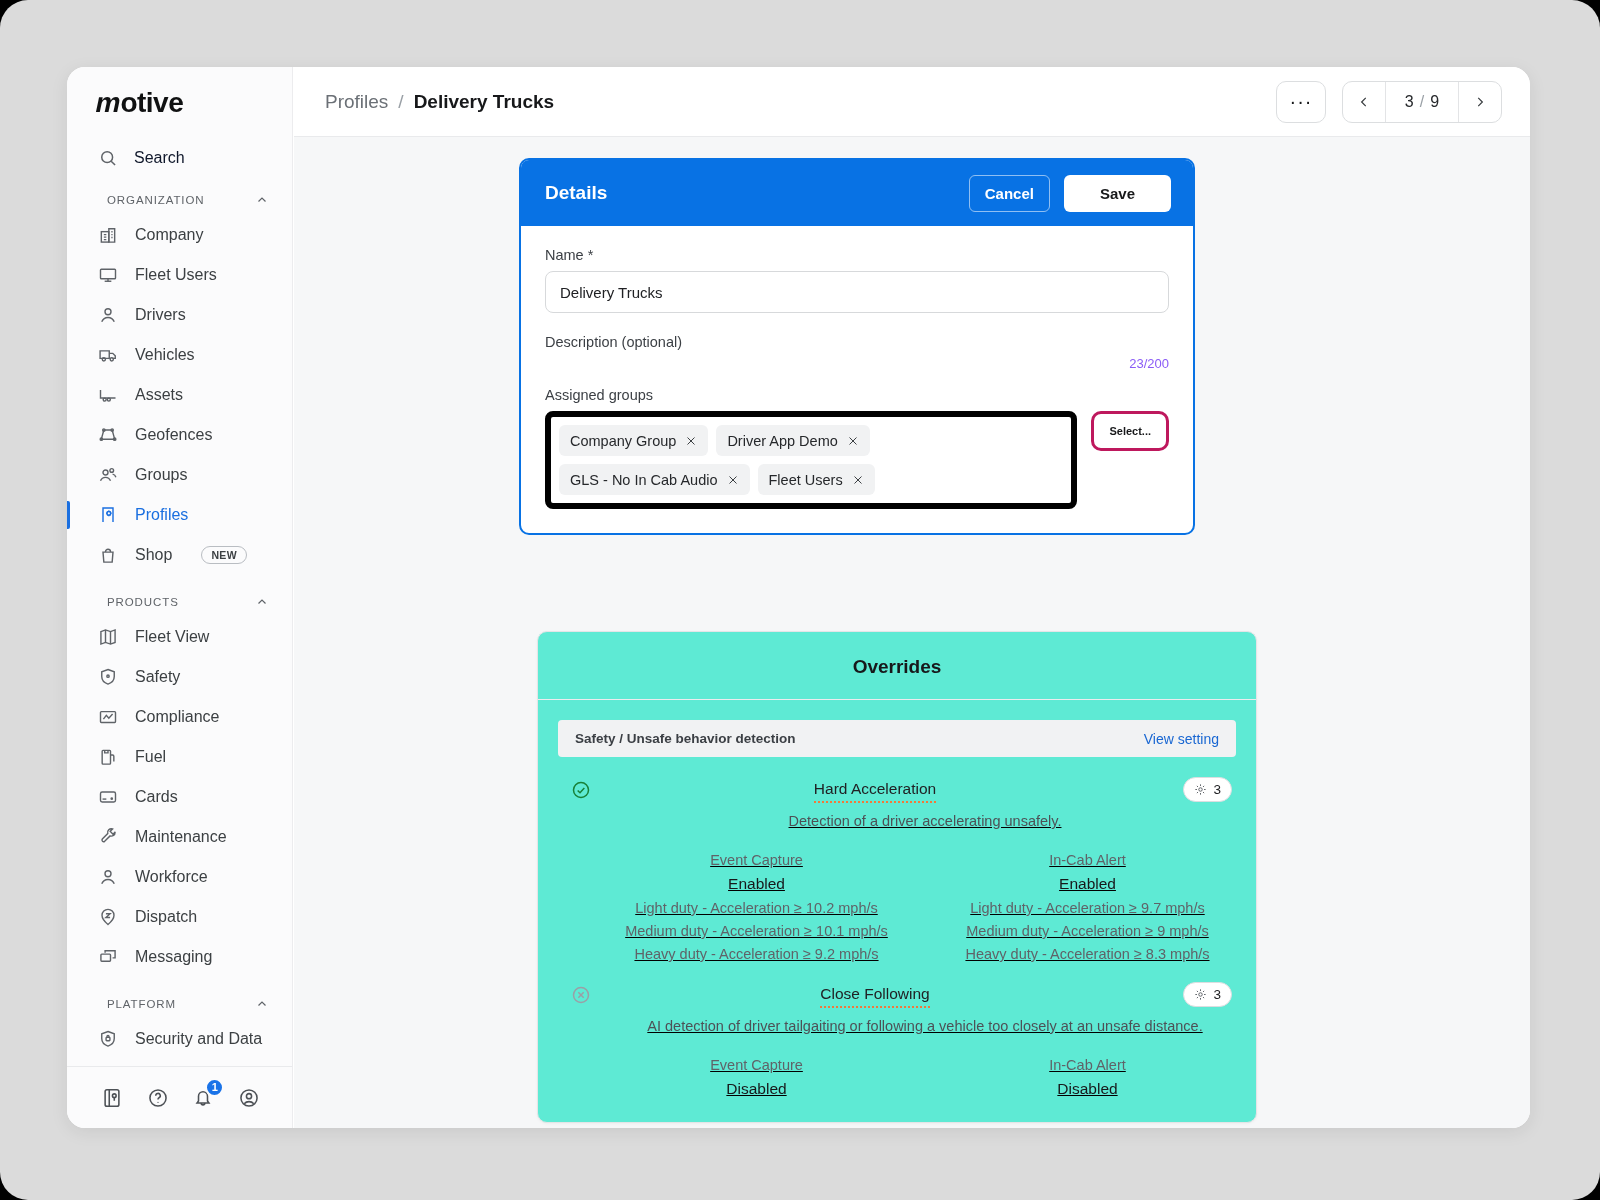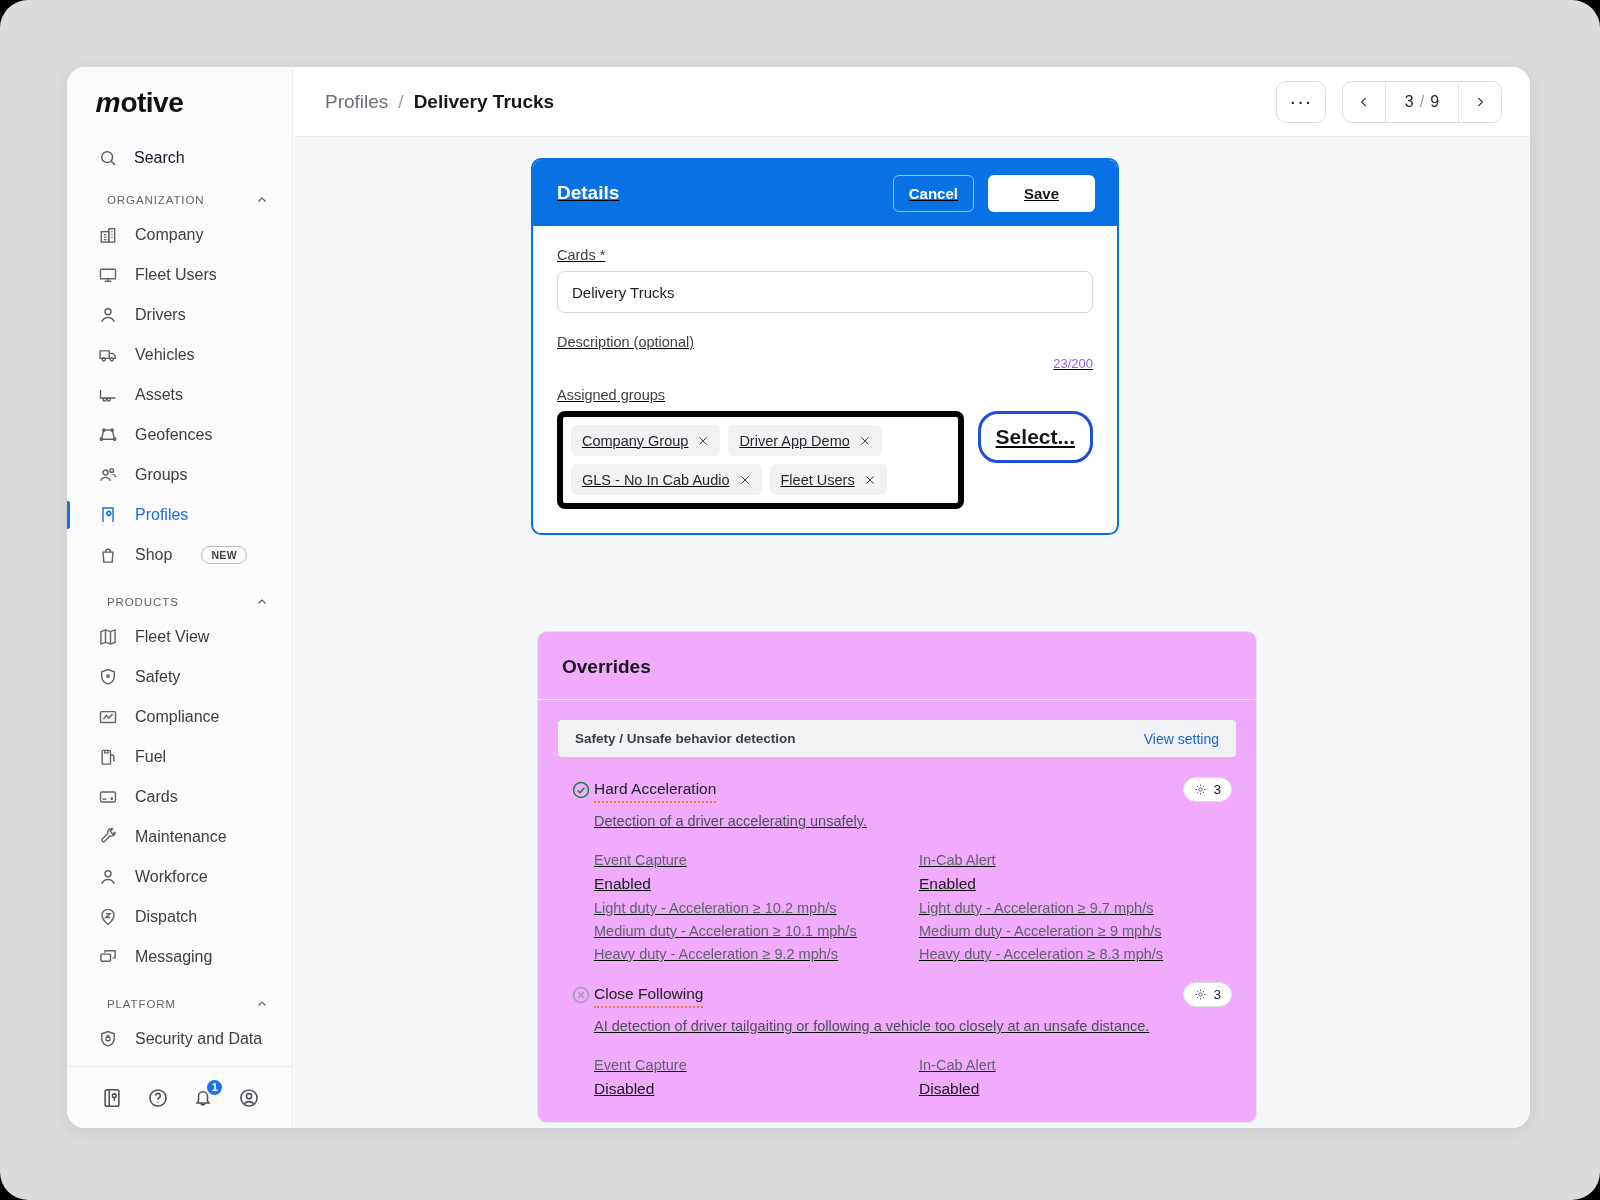--- a/index.html
+++ b/index.html
@@ -34,39 +34,39 @@
   .crumb-current { color:#17181a; font-weight:700; }
   .top-controls { display:flex; align-items:center; gap:16px; }
   .more-btn { width:50px; height:42px; border:1px solid #dcdee0; border-radius:10px; background:#fff; display:flex; align-items:center; justify-content:center; font-size:20px; color:#17181a; letter-spacing:1px; cursor:pointer; }
   .pager { display:flex; height:42px; border:1px solid #dcdee0; border-radius:10px; background:#fff; overflow:hidden; }
   .pager .pg-btn { width:42px; display:flex; align-items:center; justify-content:center; color:#3c4043; cursor:pointer; }
   .pager .pg-count { width:74px; display:flex; align-items:center; justify-content:center; gap:6px; font-size:16px; color:#26282b; border-left:1px solid #e3e4e6; border-right:1px solid #e3e4e6; }
 
   .content { position:absolute; left:0; top:70px; right:0; bottom:0; background:#f6f7f8; }
 
   
-  .details-card { position:absolute; left:237px; top:21px; width:588px; background:#fff; border:2px solid #0872e4; border-radius:10px; overflow:hidden;text-decoration:underline; }
+  .details-card { position:absolute; left:225px; top:21px; width:676px; background:#fff; border:2px solid #0872e4; border-radius:10px; overflow:hidden; }
   .details-head { height:66px; background:#0872e4; display:flex; align-items:center; justify-content:space-between; padding:0 22px 0 24px; }
   .details-title { color:#fff; font-size:19px; font-weight:700; }
   .dh-btns { display:flex; gap:14px; }
   .btn-cancel { background:transparent; border:1.5px solid rgba(255,255,255,.55); border-radius:6px; color:#fff; font-size:15px; font-weight:700; padding:9px 15px; font-family:inherit; cursor:pointer; }
   .btn-save { background:#fff; border:none; border-radius:6px; color:#17181a; font-size:15px; font-weight:700; padding:10px 36px; font-family:inherit; cursor:pointer; }
   .details-body { padding:0 24px 24px; }
   .fld-label { margin-top:21px; font-size:14.5px; color:#3b3f44; }
   .txt-input { margin-top:8px; width:100%; height:42px; border:1px solid #d7d9db; border-radius:8px; padding:0 14px; font-size:15px; color:#202124; font-family:inherit; background:#fff; }
   .txt-area { margin-top:8px; width:100%; height:62px; border:1px solid #d7d9db; border-radius:8px; padding:10px 14px; font-size:15px; color:#202124; font-family:inherit; resize:none; background:#fff; }
   .char-count { margin-top:6px; text-align:right; font-size:13px; color:#8b5cf6; }
   .groups-row { margin-top:8px; display:flex; align-items:flex-start; gap:14px; }
   .chips-box { width:572px; min-height:74px; border:6px solid #000000; border-radius:8px; padding:8px; display:flex; flex-wrap:wrap; gap:8px; align-content:flex-start; }
   .chip { display:inline-flex; align-items:center; gap:9px; height:31px; background:#f1f2f3; border-radius:6px; padding:0 11px; font-size:14.5px; color:#26282b; }
   .chip .x { display:flex; width:12px; height:12px; color:#3c4043; cursor:pointer; }
-  .btn-select { border:3px solid #1d4ed8; border-radius:20px; background:#fff; padding:11px 15px; font-size:21px; font-weight:700; color:#17181a; font-family:inherit; cursor:pointer; }
+  .btn-select { border:3px solid #be185d; border-radius:10px; background:#fff; padding:11px 15px; font-size:11px; font-weight:700; color:#17181a; font-family:inherit; cursor:pointer; }
 
   
-  .overrides-card { position:absolute; left:243px; top:494px; width:720px; height:492px; background:#f0abfc; border:1px solid #e4e5e7; border-radius:10px; overflow:hidden; box-shadow:0 1px 3px rgba(0,0,0,.04); }
+  .overrides-card { position:absolute; left:243px; top:494px; width:720px; height:492px; background:#5eead4; border:1px solid #e4e5e7; border-radius:10px; overflow:hidden; box-shadow:0 1px 3px rgba(0,0,0,.04);text-align:center; }
   .ov-title { padding:24px 24px 21px; font-size:19px; font-weight:700; color:#17181a; border-bottom:1px solid #ececee; }
   .ov-band { margin:20px 20px 0; height:37px; background:#f1f2f3; border-radius:4px; display:flex; align-items:center; justify-content:space-between; padding:0 17px;gap:24px; }
   .ov-band-label { font-size:13.5px; font-weight:700; color:#3b3f44; }
   .view-setting { font-size:14px; color:#1967d2; cursor:pointer; }
   .ov-item { margin-top:23px; position:relative;text-decoration:underline; }
   .ov-head { position:relative; padding-left:56px; padding-right:100px; min-height:24px; }
   .status-ic { position:absolute; left:33px; top:0; width:20px; height:20px; }
   .ov-name { display:inline-block; font-size:15.5px; color:#202124; border-bottom:2px dotted #f0793a; padding-bottom:3px; cursor:pointer; }
   .gear-badge { position:absolute; right:24px; top:-3px; display:flex; align-items:center; gap:6px; border:1px solid #dcdee0; border-radius:14px; background:#fff; padding:4px 10px; font-size:13.5px; color:#202124; cursor:pointer; }
   .gear-badge .gico { display:flex; width:13px; height:13px; color:#5f6368; }
@@ -384,21 +384,21 @@
 
       <div class="details-card">
         <div class="details-head">
           <span class="details-title">Details</span>
           <span class="dh-btns">
             <button class="btn-cancel">Cancel</button>
             <button class="btn-save">Save</button>
           </span>
         </div>
         <div class="details-body">
-          <div class="fld-label">Cards *</div>
+          <div class="fld-label">Name *</div>
           <input class="txt-input" type="text" value="Delivery Trucks" style="">
 
           <div class="fld-label">Description (optional)</div>
           <div class="char-count">23/200</div>
 
           <div class="fld-label" style="margin-top:16px">Assigned groups</div>
           <div class="groups-row">
             <div class="chips-box">
               <span class="chip">
                 <span>Company Group</span>

